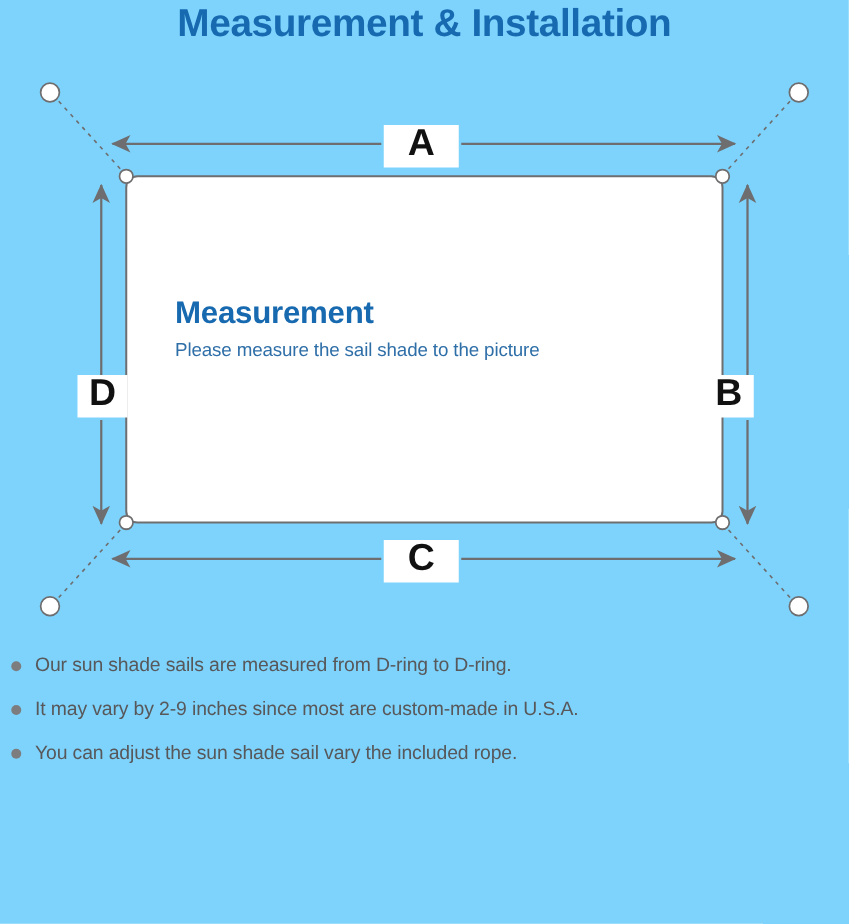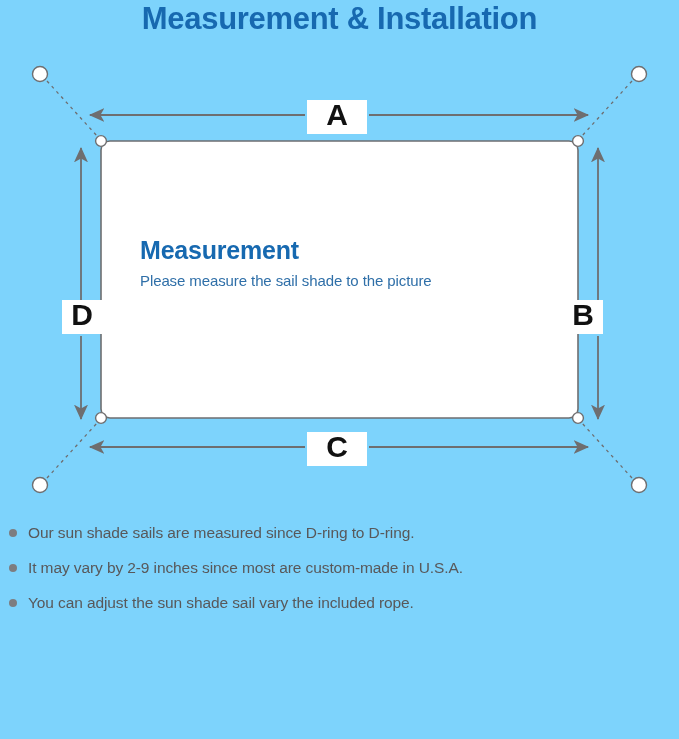--- a/index.html
+++ b/index.html
@@ -178,21 +178,21 @@
     <div id="sail-text">
       <div id="sail-heading">Measurement</div>
       <div id="sail-sub">Please measure the sail shade to the picture</div>
     </div>
 
   </div>
 
   <div id="notes">
     <div class="note-item">
       <span class="note-bullet"></span>
-      <span>Our sun shade sails are measured since D-ring to D-ring.</span>
+      <span>Our sun shade sails are measured from D-ring to D-ring.</span>
     </div>
     <div class="note-item">
       <span class="note-bullet"></span>
       <span>It may vary by 2-9 inches since most are custom-made in U.S.A.</span>
     </div>
     <div class="note-item">
       <span class="note-bullet"></span>
       <span>You can adjust the sun shade sail vary the included rope.</span>
     </div>
   </div>

